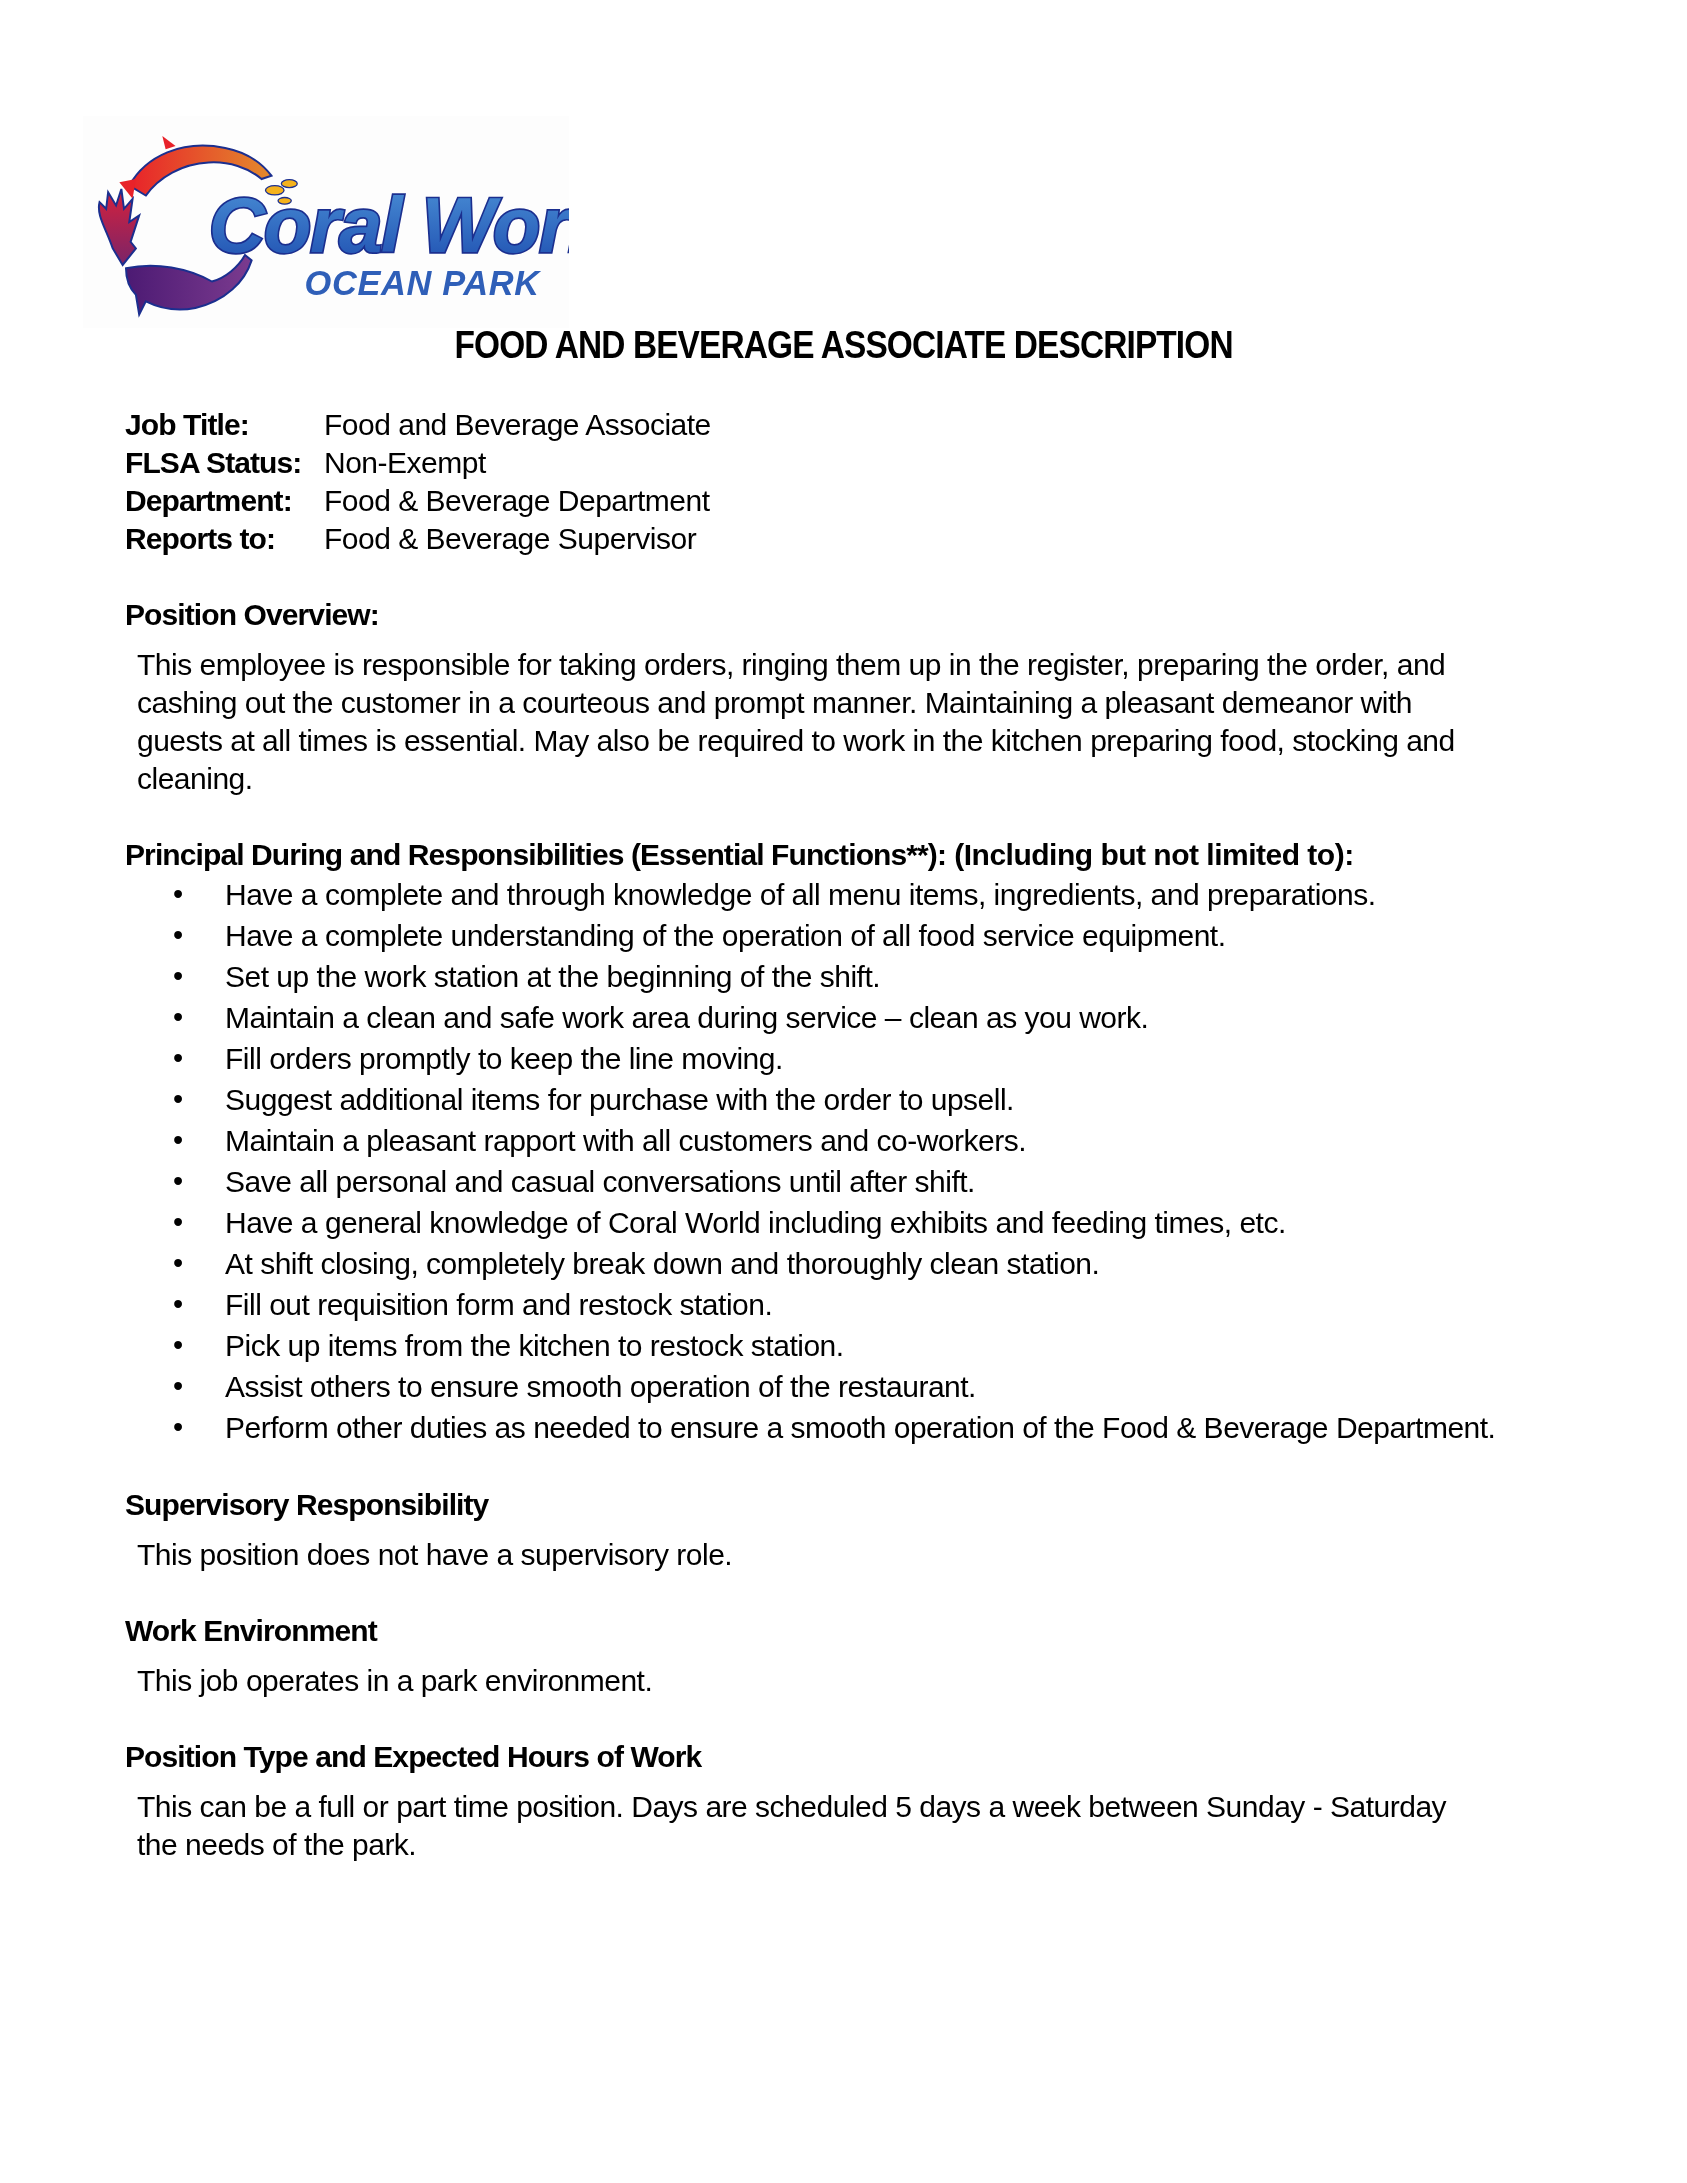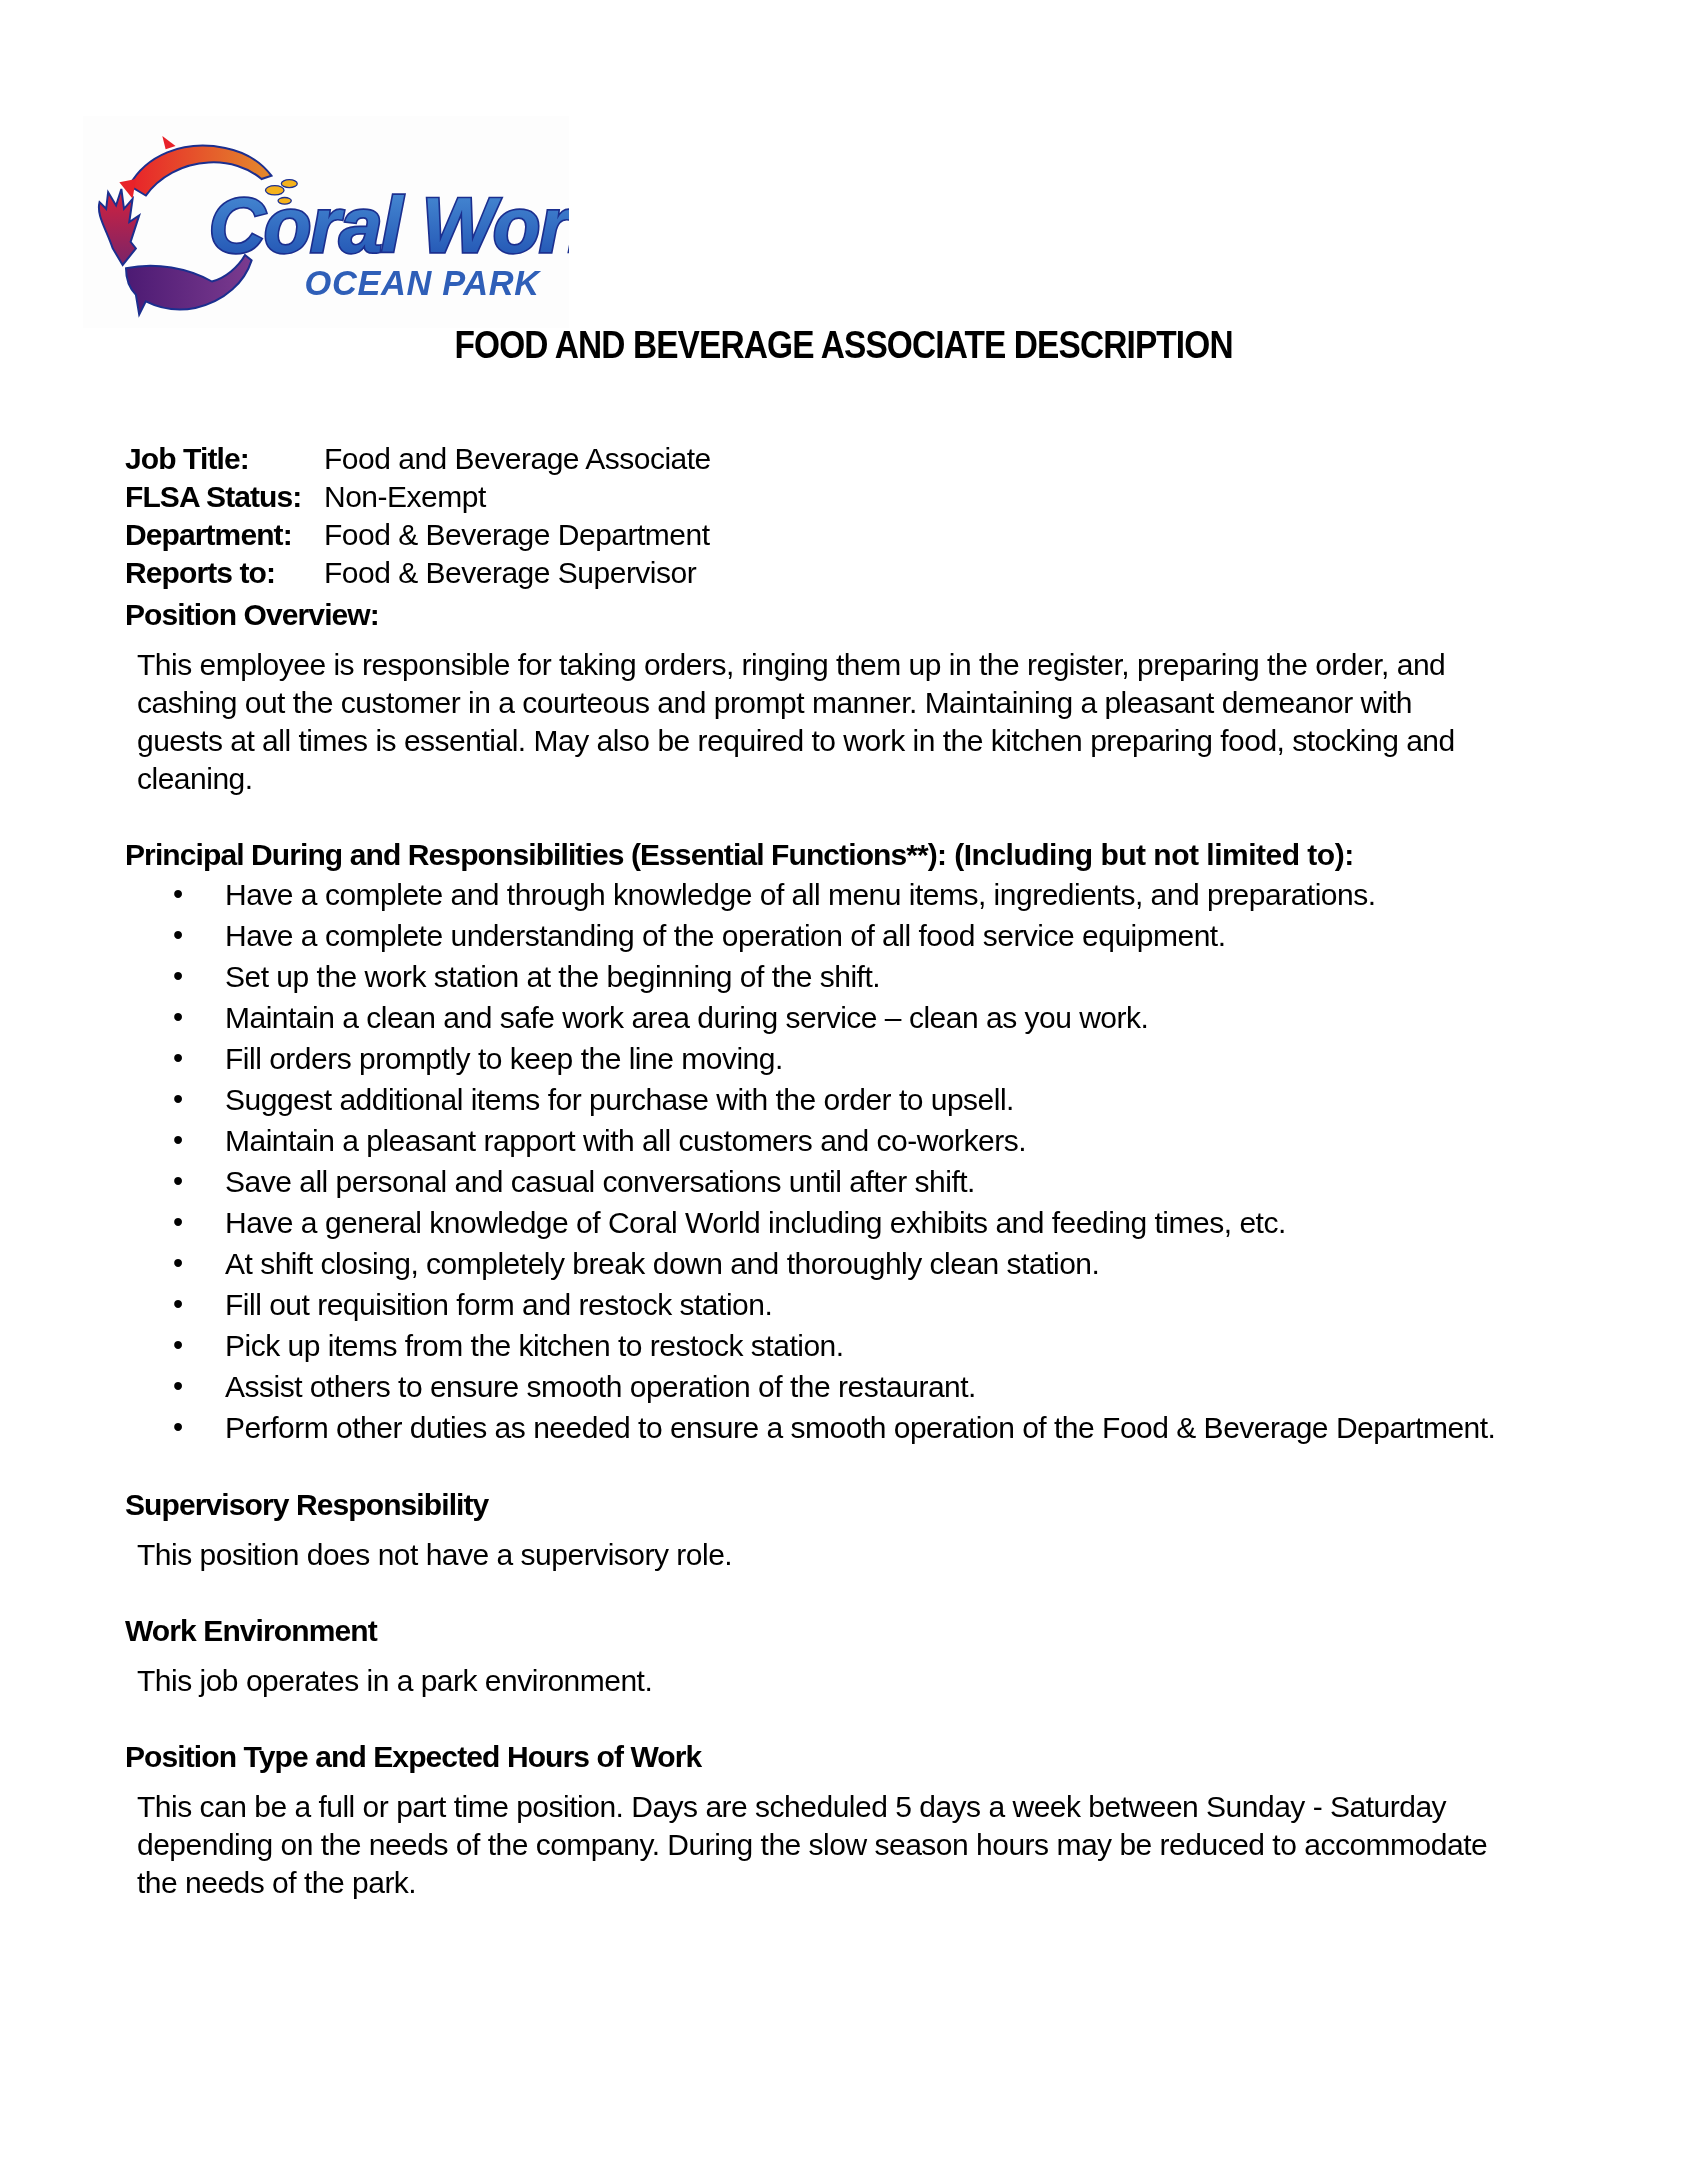--- a/index.html
+++ b/index.html
@@ -63,21 +63,20 @@
       align-items: baseline;
     }
     .meta-label {
       width: 199px;
       font-weight: bold;
       flex: 0 0 199px;
       letter-spacing: -0.9px;
     }
     .meta-value {
       flex: 1;
-      margin-top: 34px;
     }
 
     .section { margin-top: 38px; }
     .section-heading {
       font-weight: bold;
       letter-spacing: -0.9px;
     }
     .section-heading .normal {
       font-weight: bold;
       letter-spacing: -0.5px;
@@ -222,20 +221,19 @@
       <div class="section-heading">Work Environment</div>
       <p class="para">
         <span class="ln">This job operates in a park environment.</span>
       </p>
     </div>
 
     <div class="section">
       <div class="section-heading">Position Type and Expected Hours of Work</div>
       <p class="para">
         <span class="ln">This can be a full or part time position.  Days are scheduled 5 days a week between Sunday - Saturday</span>
-        <span class="ln">depending on the needs of the company.  During the slow season hours may be reduced to accommodate</span>
         <span class="ln">the needs of the park.</span>
       </p>
     </div>
 
   </div>
 </div>
 
 
 </body></html>

